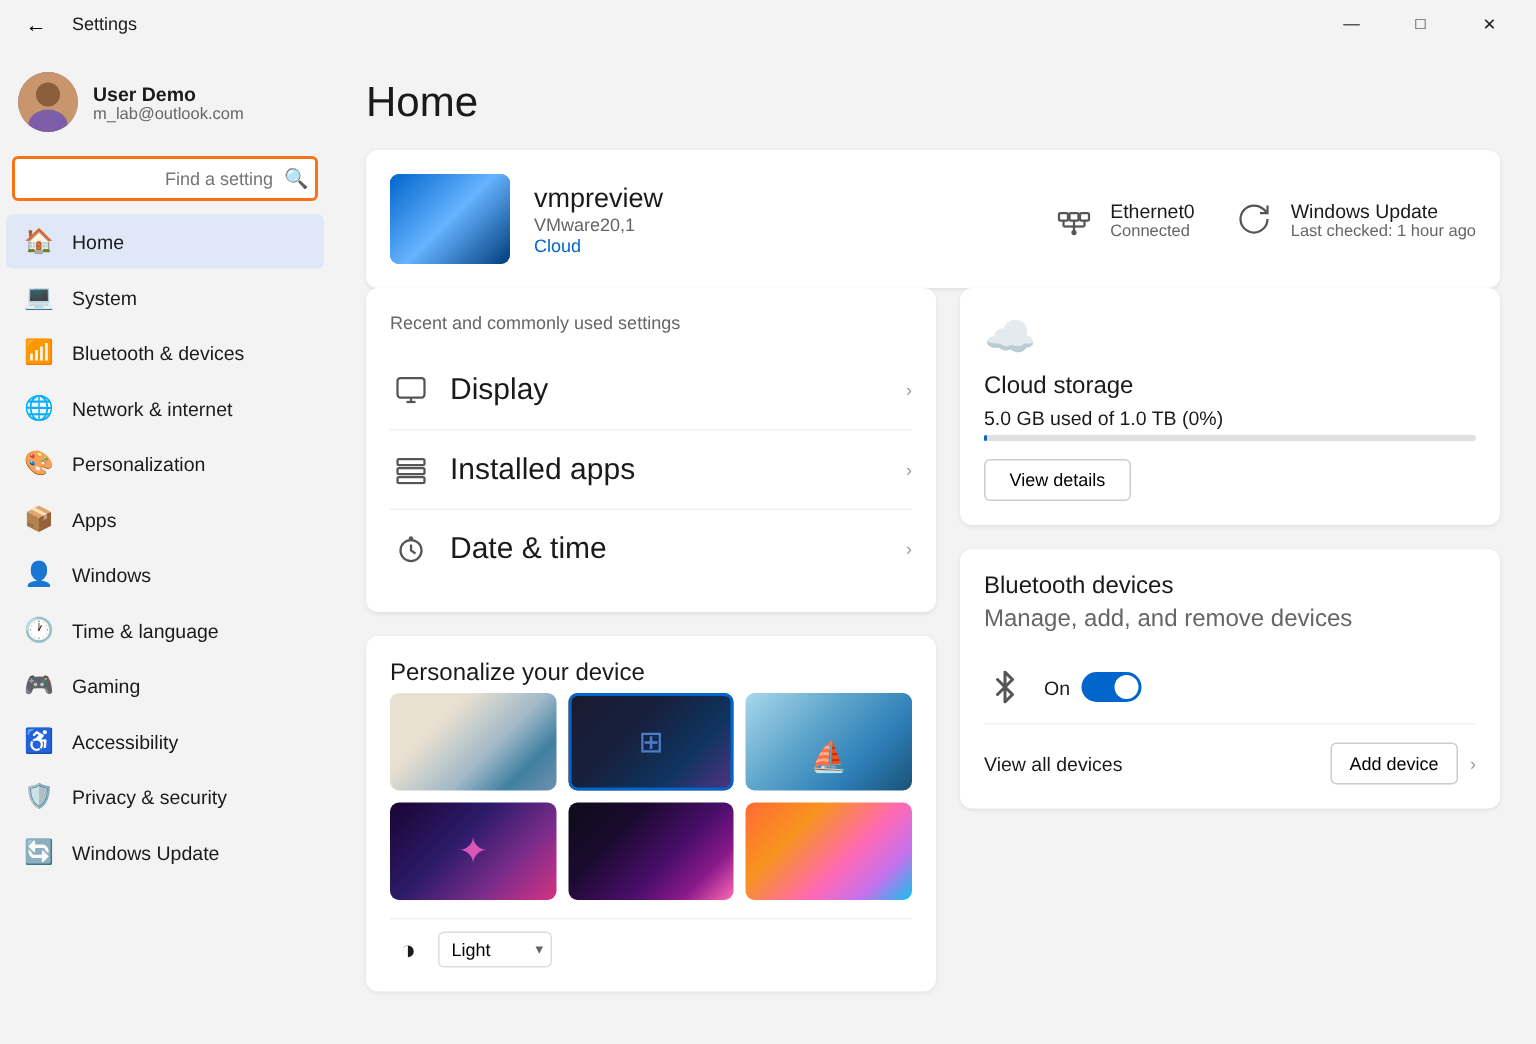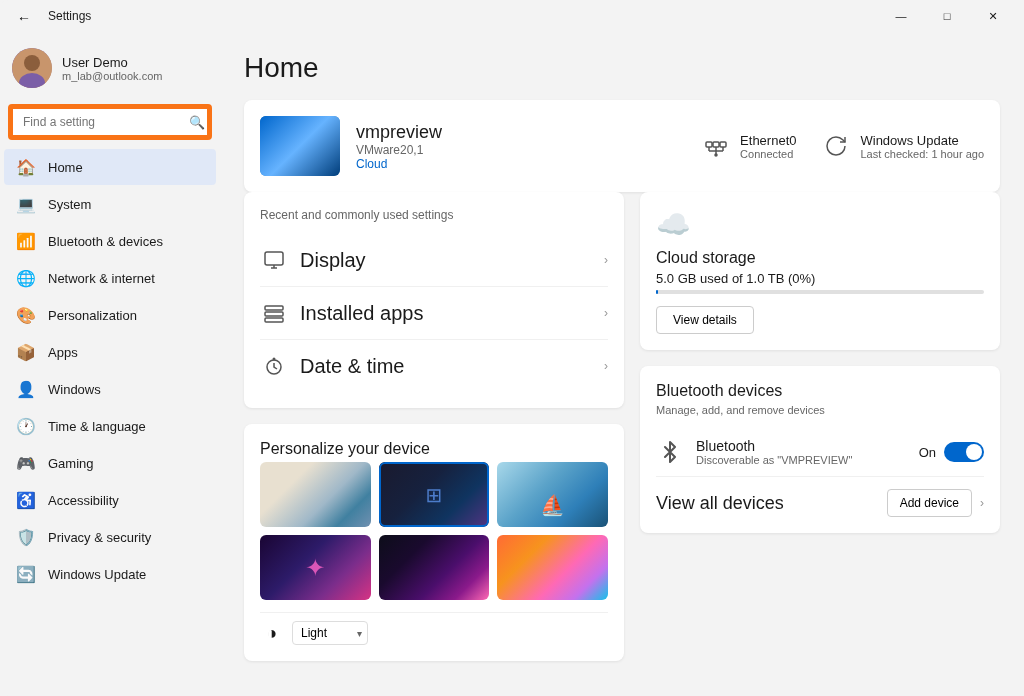--- a/index.html
+++ b/index.html
@@ -16,24 +16,24 @@
     .back-btn { width: 32px; height: 32px; border: none; background: transparent; cursor: pointer; font-size: 14px; display: flex; align-items: center; justify-content: center; border-radius: 4px; }
 
     
     .main-layout { display: flex; flex: 1; overflow: hidden; }
 
     
     .sidebar { width: 220px; background: #f3f3f3; display: flex; flex-direction: column; padding: 8px 0; flex-shrink: 0; overflow-y: auto; }
     .sidebar-user { display: flex; align-items: center; gap: 10px; padding: 8px 12px 16px 12px; }
     .avatar { width: 40px; height: 40px; border-radius: 50%; background: linear-gradient(135deg, #7b5ea7, #c8956c); display: flex; align-items: center; justify-content: center; font-size: 16px; color: white; flex-shrink: 0; overflow: hidden; }
     .user-info { display: flex; flex-direction: column; }
-    .user-name { font-size: 13px; font-weight: 400; }
+    .user-name { font-size: 13px; font-weight: 700; }
     .user-email { font-size: 11px; color: #666; }
     .search-box { margin: 0 8px 8px 8px; position: relative; }
-    .search-box input { width: 100%; padding: 6px 28px 6px 10px; border: 5px solid #f97316; border-radius: 4px; background: white; font-size: 12px; outline: none; }
+    .search-box input { width: 100%; padding: 6px 28px 6px 10px; border: 2px solid #f97316; border-radius: 4px; background: white; font-size: 12px; outline: none; text-align: right; }
     .search-icon-btn { position: absolute; right: 6px; top: 50%; transform: translateY(-50%); background: none; border: none; cursor: pointer; font-size: 13px; color: #666; }
     .nav-item { display: flex; align-items: center; gap: 12px; padding: 8px 12px; cursor: pointer; border-radius: 4px; margin: 1px 4px; }
     .nav-item.active { background: #e0e8f7; }
     .nav-icon { width: 20px; height: 20px; display: flex; align-items: center; justify-content: center; font-size: 16px; flex-shrink: 0; }
     .nav-label { font-size: 13px; }
 
     
     .content { flex: 1; overflow-y: auto; padding: 20px 24px; background: #f3f3f3; }
     .page-title { font-size: 28px; font-weight: 300; margin-bottom: 16px; color: #1a1a1a; }
 
@@ -95,31 +95,31 @@
     
     .cloud-icon { font-size: 28px; color: #0066cc; margin-bottom: 8px; }
     .storage-info { font-size: 13px; color: #666; margin-bottom: 8px; line-height: 1.4; }
     .storage-amount { font-size: 13px; font-weight: 500; margin-bottom: 4px; }
     .storage-bar { height: 4px; background: #e0e0e0; border-radius: 2px; margin-bottom: 12px; }
     .storage-bar-fill { height: 100%; background: #0066cc; border-radius: 2px; width: 0.5%; }
     .view-details-btn { padding: 6px 16px; border: 1px solid #ccc; border-radius: 4px; background: white; font-size: 12px; cursor: pointer; }
 
     
     .bt-section-title { font-size: 16px; font-weight: 500; margin-bottom: 4px; }
-    .bt-section-sub { font-size: 11px; color: #666; margin-bottom: 12px; }
+    .bt-section-sub { font-size: 16px; color: #666; margin-bottom: 12px; }
     .bt-device-row { display: flex; align-items: center; padding: 10px 0; border-bottom: 1px solid #f0f0f0; }
     .bt-icon { width: 28px; height: 28px; display: flex; align-items: center; justify-content: center; font-size: 16px; color: #555; margin-right: 12px; }
     .bt-info { flex: 1; }
     .bt-name { font-size: 14px; font-weight: 500; }
     .bt-sub { font-size: 11px; color: #666; }
     .bt-toggle-label { font-size: 13px; margin-right: 8px; }
     .toggle { width: 40px; height: 20px; background: #0066cc; border-radius: 10px; position: relative; cursor: pointer; flex-shrink: 0; }
     .toggle::after { content: ''; position: absolute; width: 16px; height: 16px; background: white; border-radius: 50%; top: 2px; right: 2px; transition: 0.2s; }
     .bt-footer { display: flex; align-items: center; padding-top: 12px; }
-    .view-devices-link { font-size: 18px; color: #1a1a1a; flex: 1; cursor: pointer; }
+    .view-devices-link { font-size: 13px; color: #1a1a1a; flex: 1; cursor: pointer; }
     .add-device-btn { padding: 6px 12px; border: 1px solid #ccc; border-radius: 4px; background: white; font-size: 12px; cursor: pointer; margin-right: 8px; }
     .bt-arrow { color: #999; font-size: 12px; cursor: pointer; }
 
     
     ::-webkit-scrollbar { width: 6px; }
     ::-webkit-scrollbar-track { background: transparent; }
     ::-webkit-scrollbar-thumb { background: #ccc; border-radius: 3px; }
   </style>
 </head>
 <body>
@@ -337,24 +337,20 @@
 
           <div class="card">
             <div class="bt-section-title">Bluetooth devices</div>
             <div class="bt-section-sub">Manage, add, and remove devices</div>
             <div class="bt-device-row">
               <div class="bt-icon">
                 <svg width="18" height="22" viewBox="0 0 18 22" fill="none">
                   <path d="M4 6l10 10L9 21V1l5 5-10 10" stroke="#555" stroke-width="2" stroke-linecap="round" stroke-linejoin="round"></path>
                 </svg>
               </div>
-              <div class="bt-info">
-                <div class="bt-name">Bluetooth</div>
-                <div class="bt-sub">Discoverable as "VMPREVIEW"</div>
-              </div>
               <span class="bt-toggle-label">On</span>
               <div class="toggle"></div>
             </div>
             <div class="bt-footer">
               <span class="view-devices-link">View all devices</span>
               <button class="add-device-btn">Add device</button>
               <span class="bt-arrow">›</span>
             </div>
           </div>
         </div>

